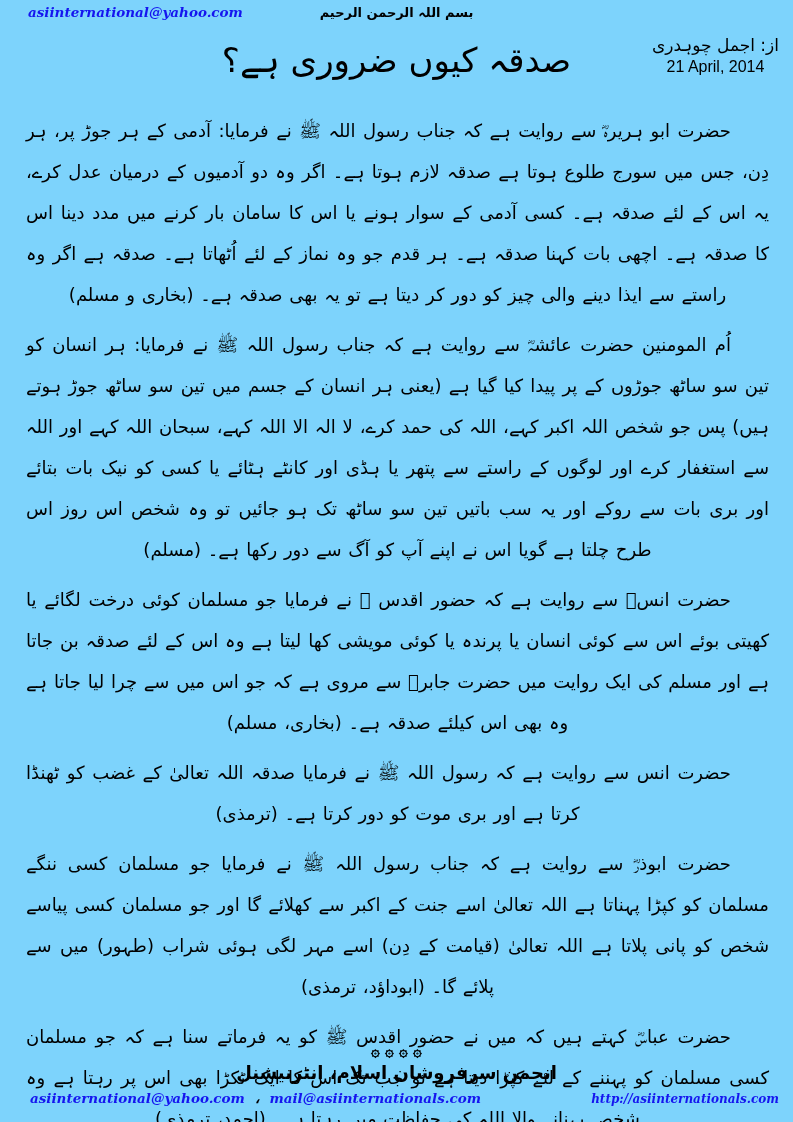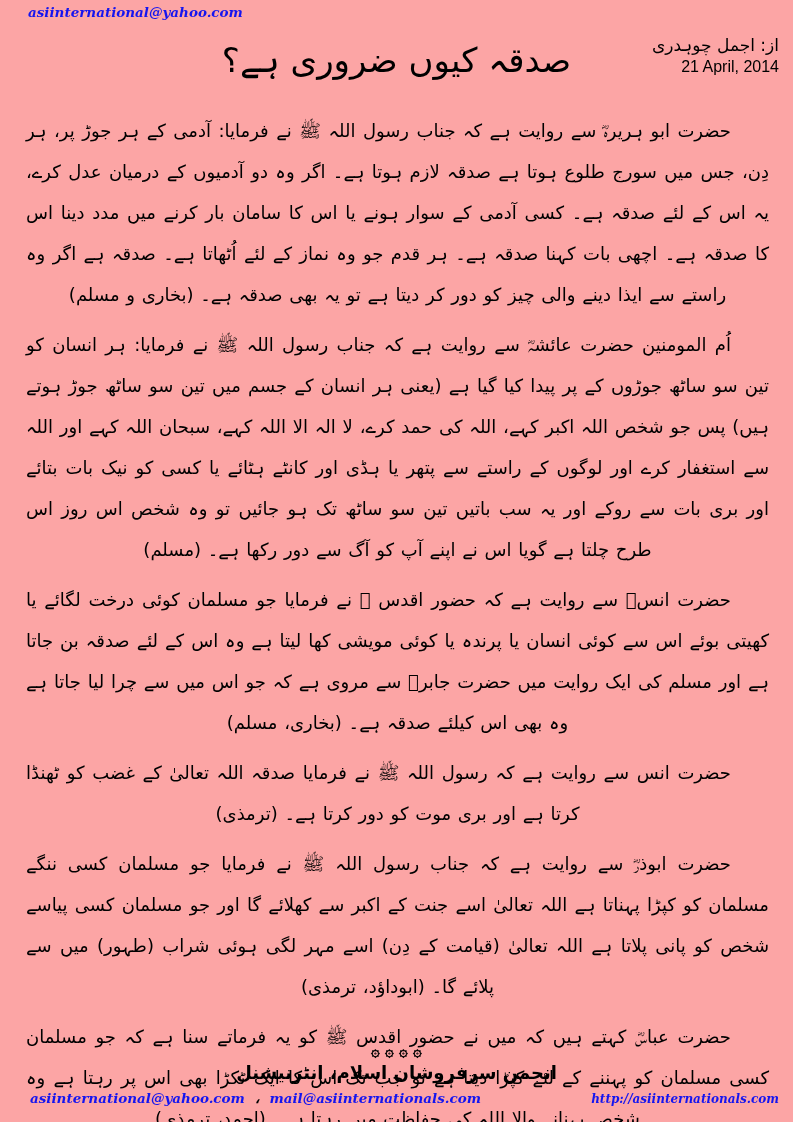--- a/index.html
+++ b/index.html
@@ -4,21 +4,21 @@
 <style>
   * { margin: 0; padding: 0; box-sizing: border-box; }
   html, body { background: #e8e8e8; }
   body { font-family: "DejaVu Sans", sans-serif; }
 
   .page {
     position: relative;
     width: 793px;
     height: 1122px;
     margin: 0 auto;
-    background: #fca5a5;
+    background: #7dd3fc;
     color: #000000;
     overflow: hidden;
   }
 
   
   .header-email {
     position: absolute;
     top: 4px;
     left: 28px;
     font-family: "DejaVu Serif", serif;
@@ -36,21 +36,21 @@
     text-align: center;
     direction: rtl;
     font-size: 13px;
     font-weight: bold;
     color: #000000;
   }
   .byline-block {
     position: absolute;
     top: 33px;
     right: 14px;
-    text-align: right;
+    text-align: center;
   }
   .byline-author {
     direction: rtl;
     font-size: 17px;
     line-height: 24px;
     color: #000000;
   }
   .doc-date {
     font-family: "Liberation Sans", sans-serif;
     font-size: 16px;
@@ -135,20 +135,21 @@
     color: #1515ef;
   }
 </style>
 </head>
 <body>
 
 <div class="page">
 
   <a class="header-email">asiinternational@yahoo.com</a>
 
+  <div class="bismillah" lang="ar" dir="rtl">بسم اللہ الرحمن الرحیم</div>
 
   <div class="byline-block">
     <div class="byline-author" lang="ur" dir="rtl">از: اجمل چوہدری</div>
     <div class="doc-date">21 April, 2014</div>
   </div>
 
   <h1 class="page-title" lang="ur" dir="rtl">صدقہ کیوں ضروری ہے؟</h1>
 
   <div class="content">
     <p class="hadith" lang="ur" dir="rtl">حضرت ابو ہریرہؓ سے روایت ہے کہ جناب رسول اللہ ﷺ نے فرمایا: آدمی کے ہر جوڑ پر، ہر دِن، جس میں سورج طلوع ہوتا ہے صدقہ لازم ہوتا ہے۔ اگر وہ دو آدمیوں کے درمیان عدل کرے، یہ اس کے لئے صدقہ ہے۔ کسی آدمی کے سوار ہونے یا اس کا سامان بار کرنے میں مدد دینا اس کا صدقہ ہے۔ اچھی بات کہنا صدقہ ہے۔ ہر قدم جو وہ نماز کے لئے اُٹھاتا ہے۔ صدقہ ہے اگر وہ راستے سے ایذا دینے والی چیز کو دور کر دیتا ہے تو یہ بھی صدقہ ہے۔ (بخاری و مسلم)</p>

